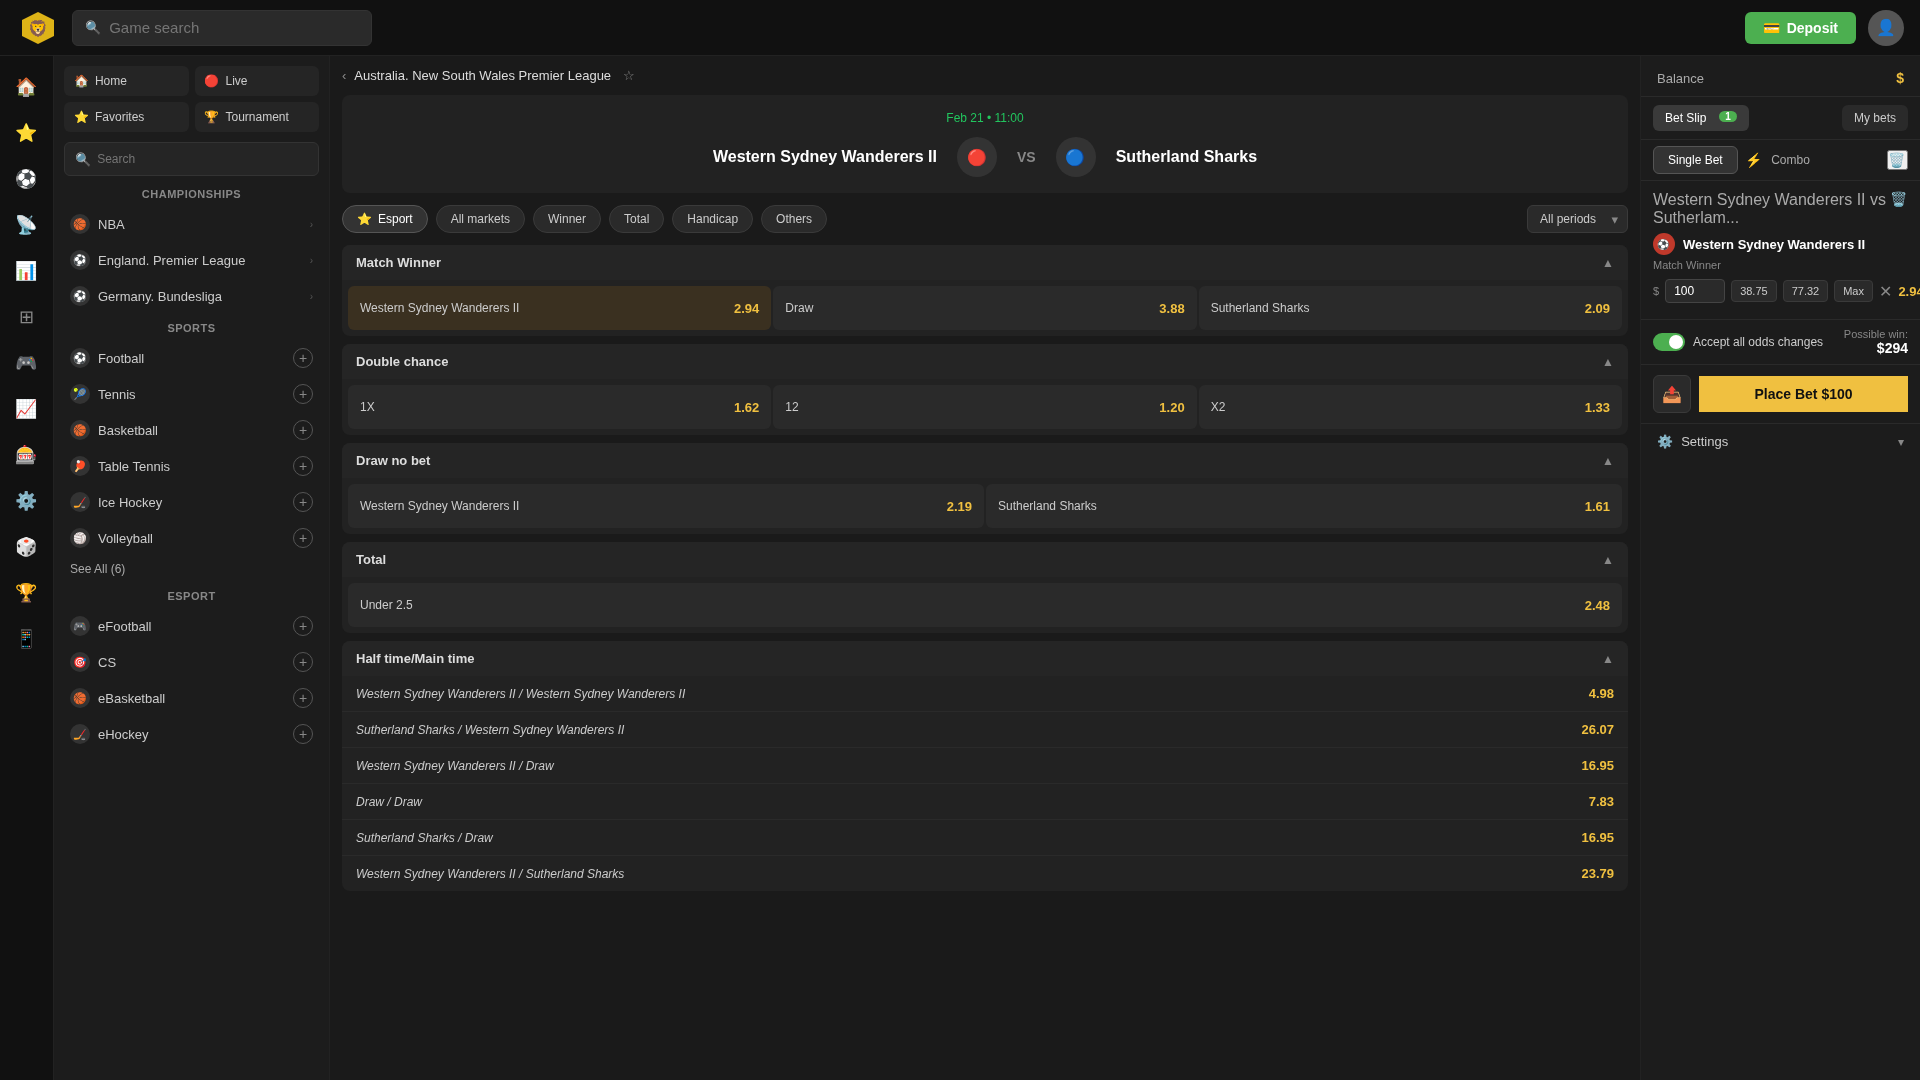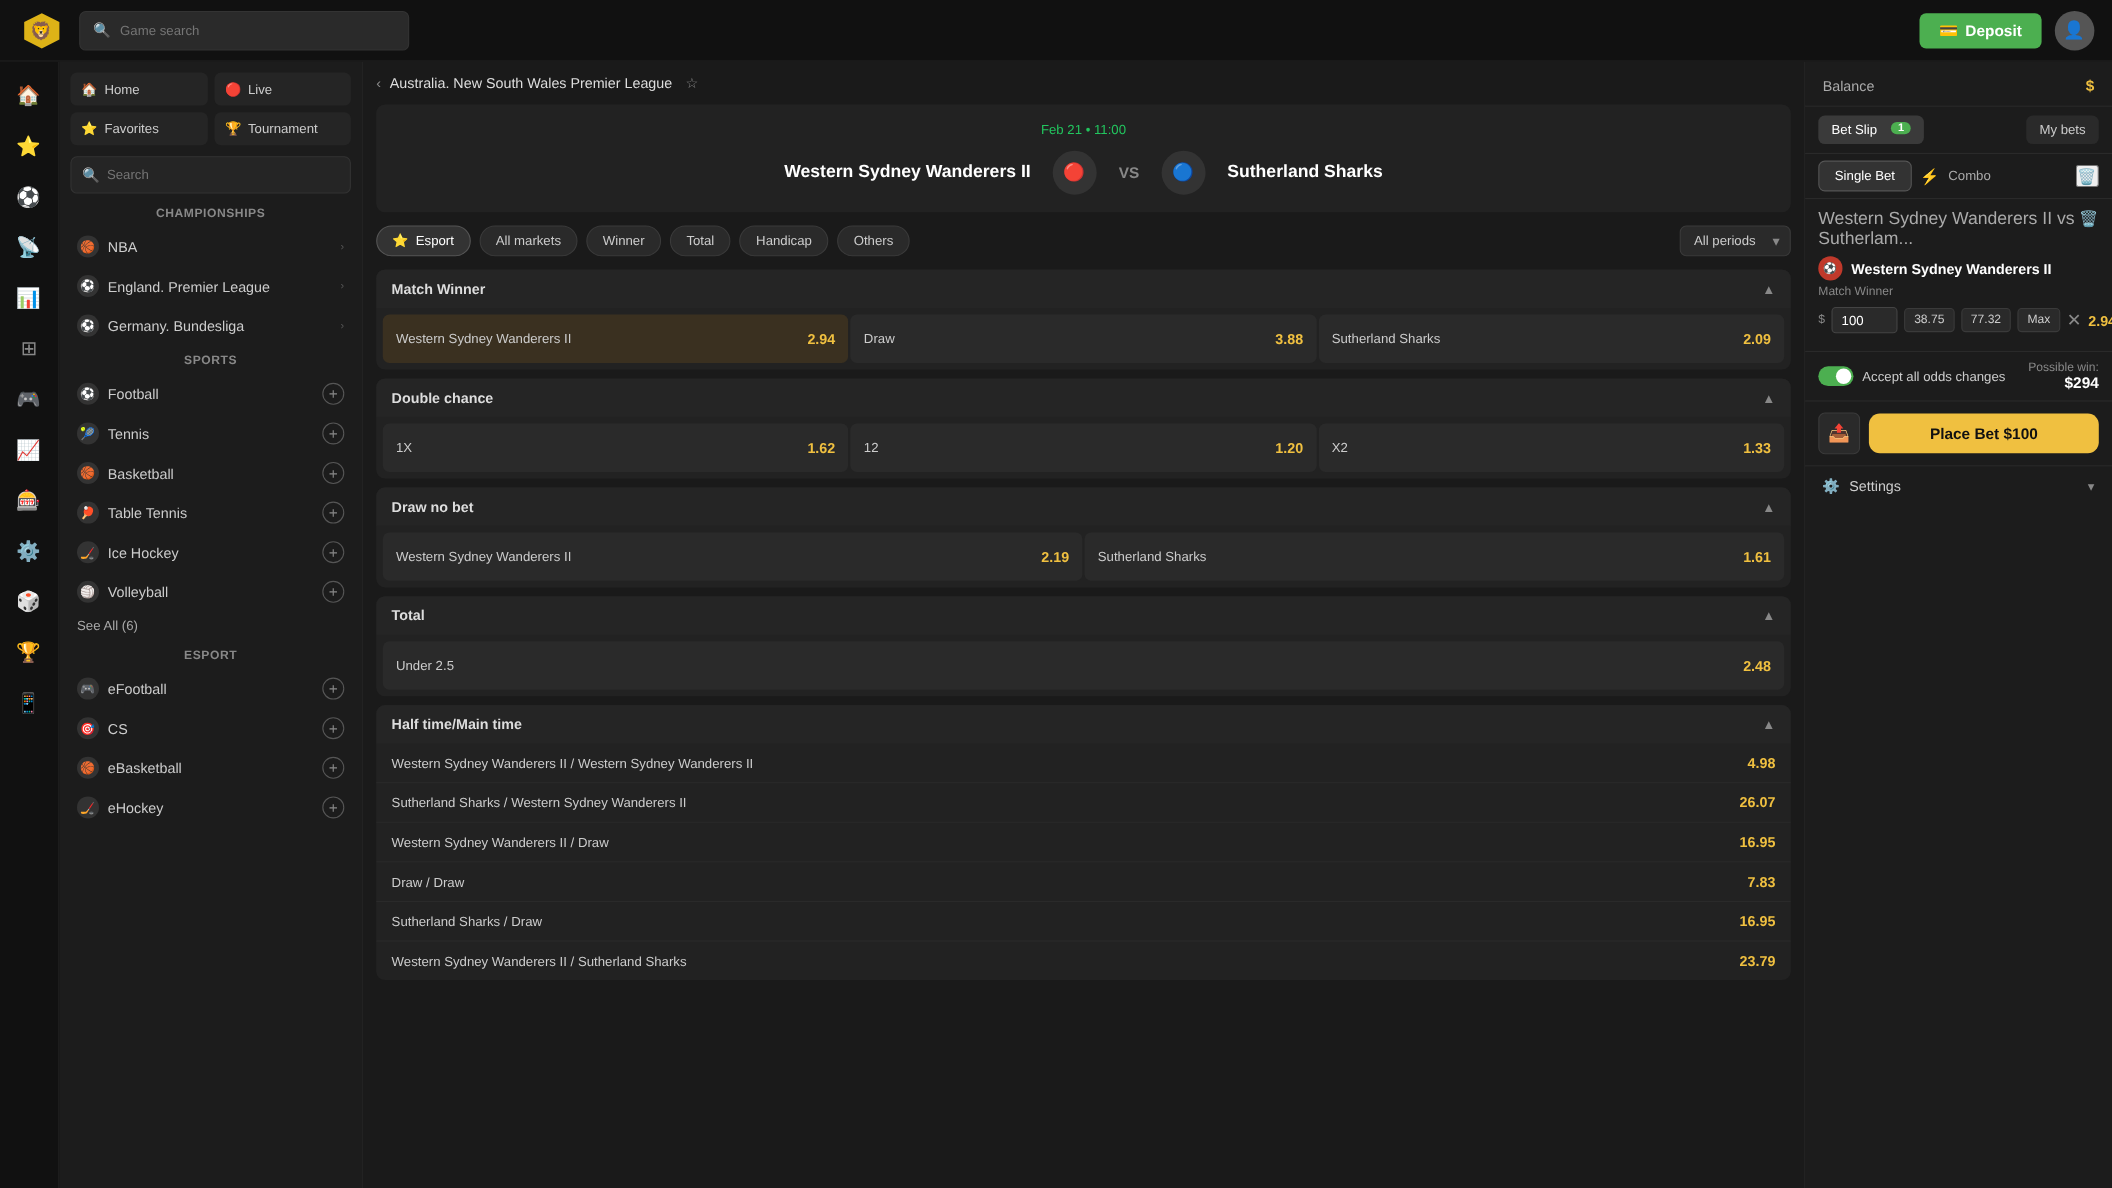--- a/index.html
+++ b/index.html
@@ -43,21 +43,21 @@
       padding: 0 12px;
       gap: 8px;
       width: 300px;
       height: 36px;
     }
     .search-bar input {
       background: transparent;
       border: none;
       outline: none;
       color: #22c55e;
-      font-size: 12px;
+      font-size: 15px;
       width: 100%;
     }
     .nav-spacer { flex: 1; }
     .deposit-btn {
       background: #4caf50;
       color: #fff;
       border: none;
       border-radius: 6px;
       padding: 8px 18px;
       font-size: 14px;
@@ -376,21 +376,21 @@
     .half-time-row {
       display: flex;
       align-items: center;
       justify-content: space-between;
       padding: 10px 14px;
       border-bottom: 1px solid #2a2a2a;
       cursor: pointer;
       transition: background 0.15s;
     }
     .half-time-row:last-child { border-bottom: none; gap: 40px; }
-    .half-time-label { color: #ccc; font-size: 12px; }
+    .half-time-label { color: #ccc; font-size: 12px; font-style: italic; }
     .half-time-odds { color: #f0c040; font-size: 13px; font-weight: 700; }
 
     
     .right-panel {
       width: 280px;
       background: #1c1c1c;
       border-left: 1px solid #222;
       display: flex;
       flex-direction: column;
       flex-shrink: 0;
@@ -560,21 +560,21 @@
       color: #888;
       width: 38px; height: 38px;
       cursor: pointer;
       display: flex; align-items: center; justify-content: center;
       font-size: 16px;
     }
     .place-bet-btn {
       flex: 1;
       background: #f0c040;
       border: none;
-      border-radius: 10px;
+      border-radius: 0;
       color: #111;
       font-size: 14px;
       font-weight: 700;
       padding: 10px;
       cursor: pointer;
     }
 
     .settings-row {
       display: flex;
       align-items: center;

